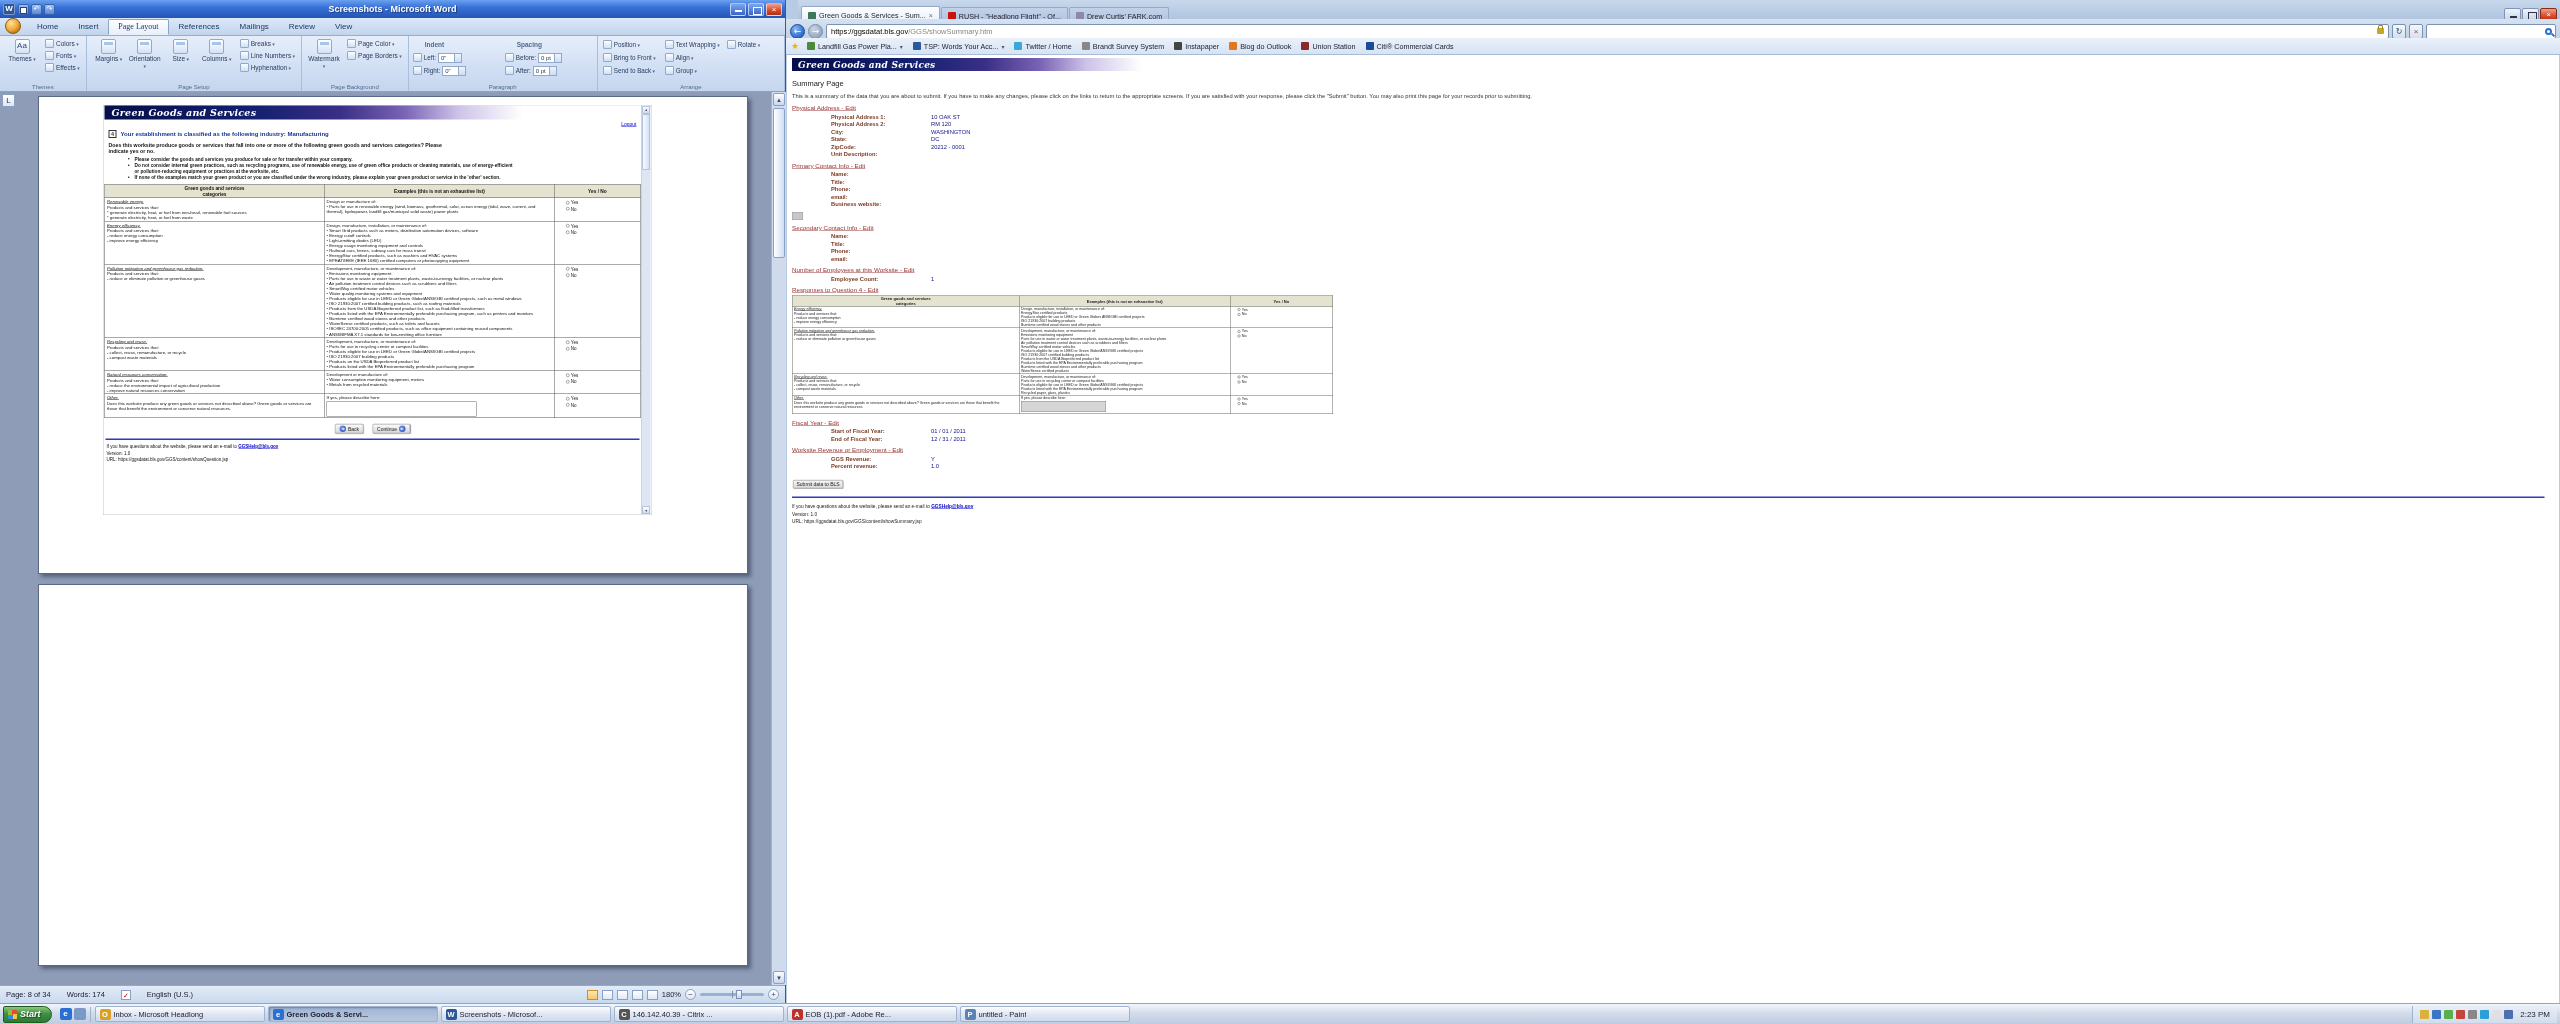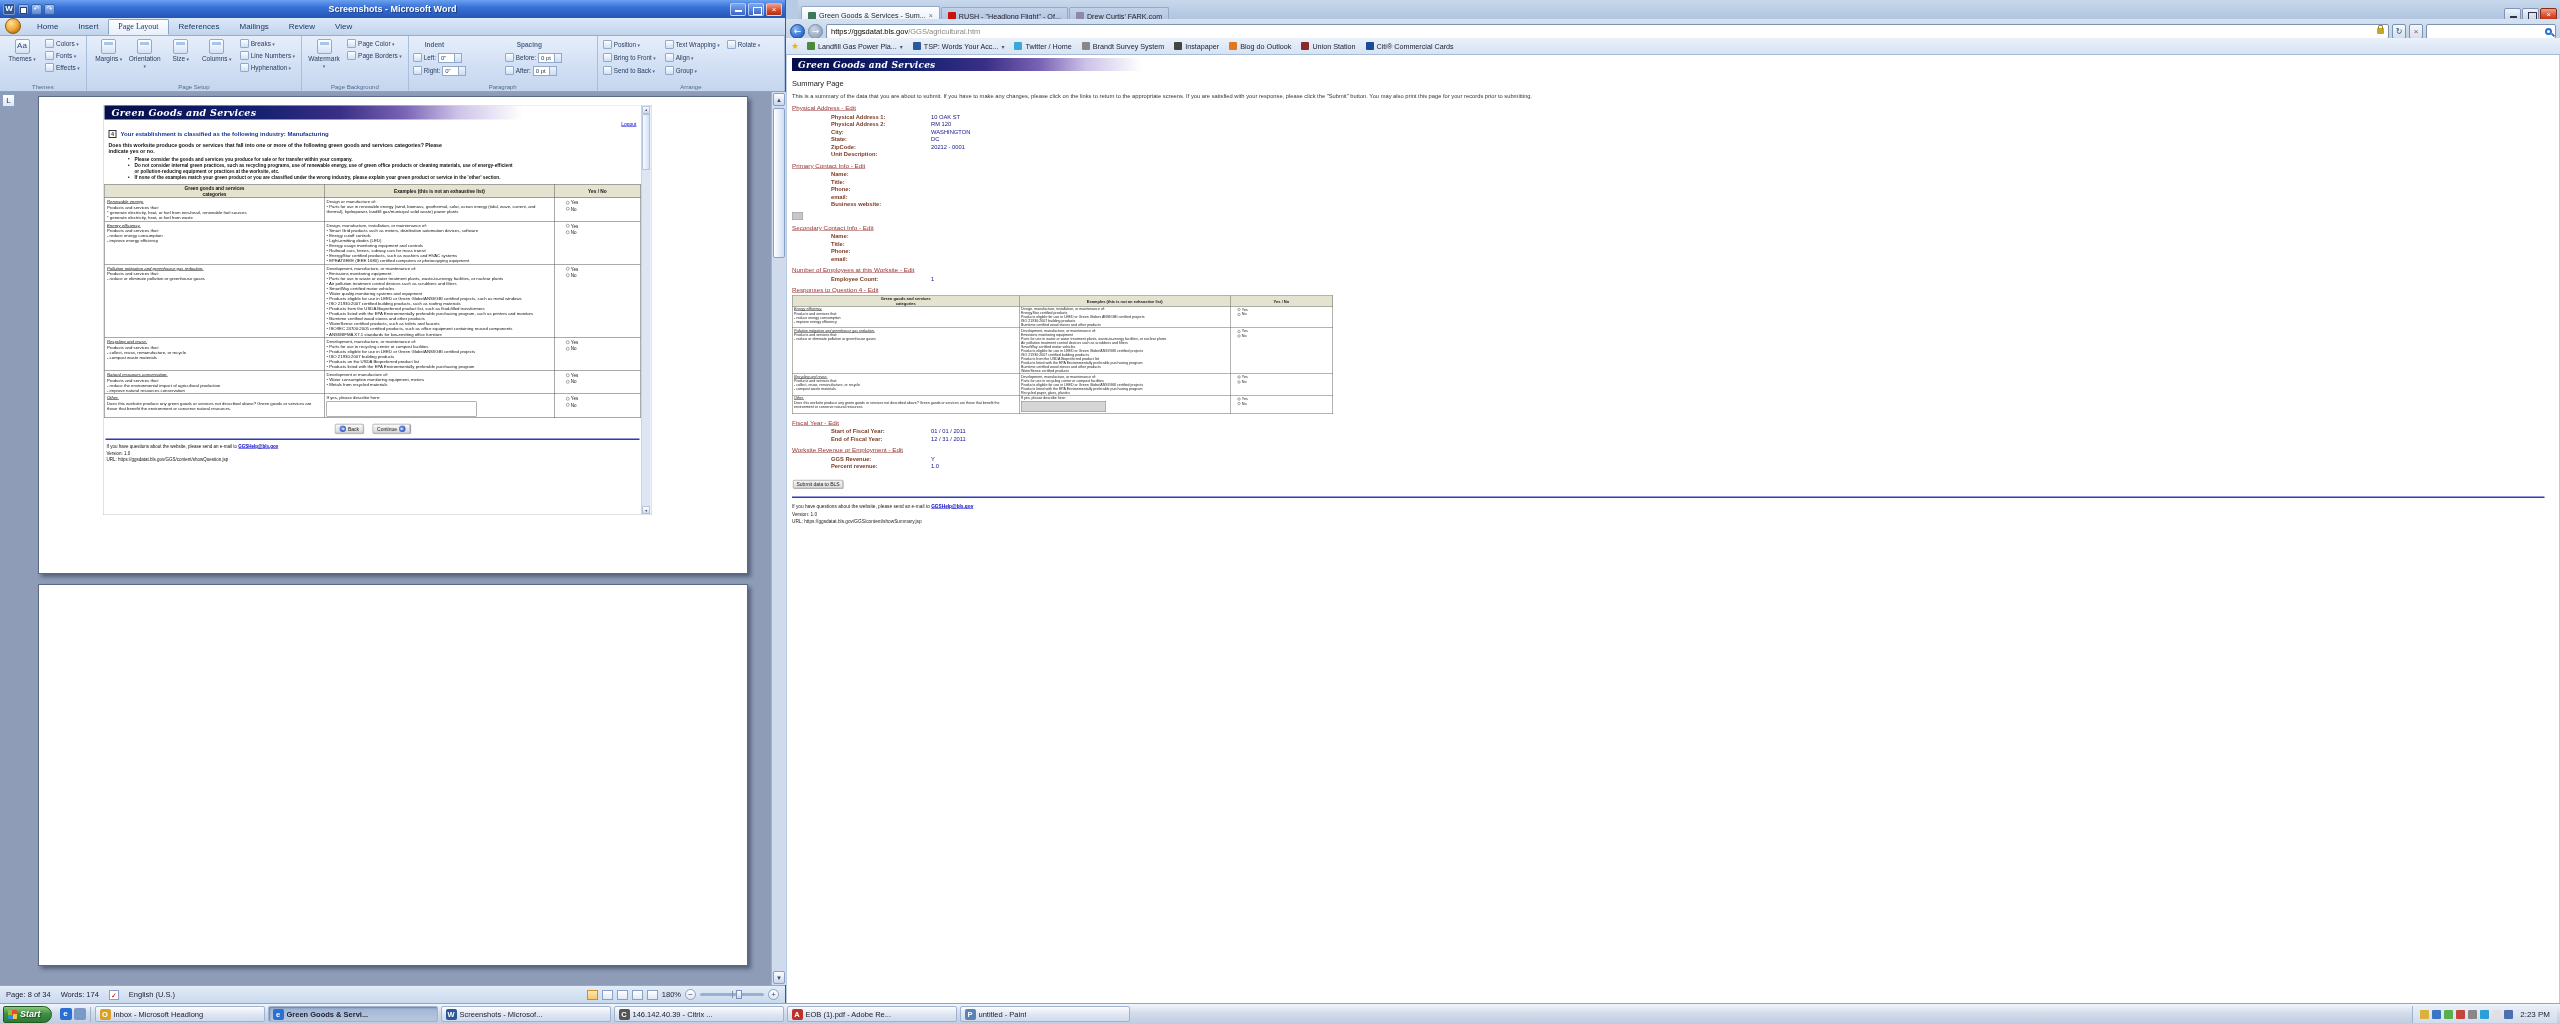--- a/index.html
+++ b/index.html
@@ -52,21 +52,21 @@
 .tabsel{position:absolute;left:2px;top:2px;width:13px;height:13px;background:linear-gradient(#fff,#dce6f4);border:1px solid #8aa0c0;color:#334;}
 .tabsel::before{content:"L";display:block;font-size:8px;line-height:12px;text-align:center;}
 .vscroll{position:absolute;right:0;top:0;width:15px;height:100%;background:#cfdaec;border-left:1px solid #9fb2d1;}
 .vs-btn{position:absolute;left:1px;width:12px;height:13px;background:linear-gradient(#fdfeff,#c8d8ee);border:1px solid #8aa0c4;border-radius:2px;font-size:6px;color:#446;text-align:center;line-height:12px;}
 .vs-btn.up{top:1px}.vs-btn.dn{bottom:1px}
 .vs-btn.up::before{content:"▲"}.vs-btn.dn::before{content:"▼"}
 .vs-thumb{position:absolute;left:1px;top:16px;width:12px;height:150px;background:linear-gradient(90deg,#fdfeff,#cfdff5);border:1px solid #8aa0c4;border-radius:2px;}
 .page{position:absolute;left:38px;width:710px;background:#fff;border:1px solid #5a6a84;box-shadow:3px 3px 4px rgba(20,30,50,.45);}
 .page1{top:4px;height:478px;}
 .page2{top:492px;height:382px;}
-.w-status{position:absolute;left:0;bottom:0;right:0;height:18px;background:linear-gradient(#e3ecf8,#c9d9ee);border-top:1px solid #93a9c9;display:flex;align-items:center;font-size:7.5px;color:#223;padding:0 6px;gap:10px;}
+.w-status{position:absolute;left:0;bottom:0;right:0;height:18px;background:linear-gradient(#e3ecf8,#c9d9ee);border-top:1px solid #93a9c9;display:flex;align-items:center;font-size:7.5px;color:#223;padding:0 6px;gap:16px;}
 .w-status .right{margin-left:auto;display:flex;align-items:center;gap:4px;}
 .spell{width:10px;height:10px;border:1px solid #8aa0c4;background:#fff;color:#b00;font-size:7px;line-height:9px;text-align:center;}
 .spell::before{content:"✓";}
 .vic{width:11px;height:10px;border:1px solid #8aa0c4;background:linear-gradient(#fff,#dde8f6);}
 .vic.on{background:linear-gradient(#ffe7b0,#f8c868);border-color:#c89030;}
 .zbtn{width:11px;height:11px;border-radius:50%;border:1px solid #8aa0c4;background:linear-gradient(#fff,#dde8f6);font-size:8px;line-height:9px;text-align:center;color:#446;}
 .ztrack{width:64px;height:3px;background:#9ab0cf;position:relative;border-radius:2px;}
 .znotch{position:absolute;left:50%;top:-2px;width:1px;height:7px;background:#7a93b3;}
 .zthumb{position:absolute;left:36px;top:-3px;width:6px;height:9px;background:linear-gradient(#fdfdfd,#c8d8ee);border:1px solid #7a93b3;}
 
@@ -682,21 +682,21 @@
         <span class="iec max"></span>
         <span class="iec close"></span>
       </div>
     </div>
 
     <div class="ie-navrow">
       <span class="ncirc back glyph"></span>
       <span class="ncirc fwd glyph"></span>
       <span class="addr">
         <span class="sec-url">https://ggsdatat.bls.gov</span>
-          <span class="path">/GGS/agricultural.htm</span>
+          <span class="path">/GGS/showSummary.htm</span>
         <span class="lock"></span>
       </span>
       <span class="abtn refresh glyph"></span>
       <span class="abtn stop"></span>
       <span class="srch">
           <span class="mag"></span>
         </span>
     </div>
 
     <div class="ie-favbar">

